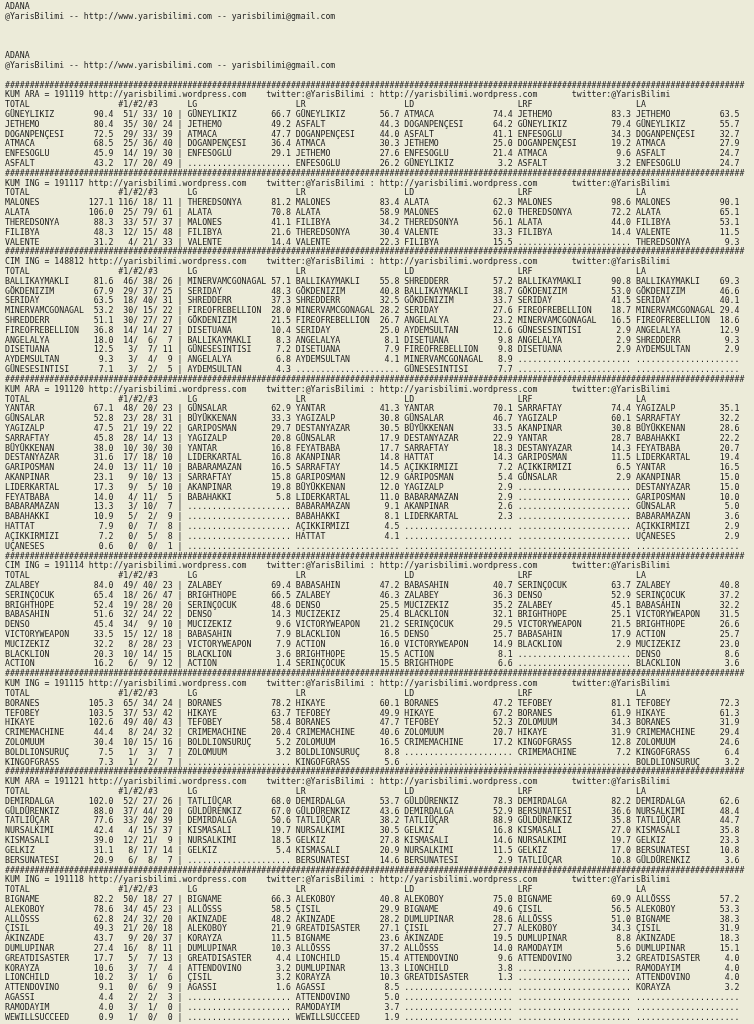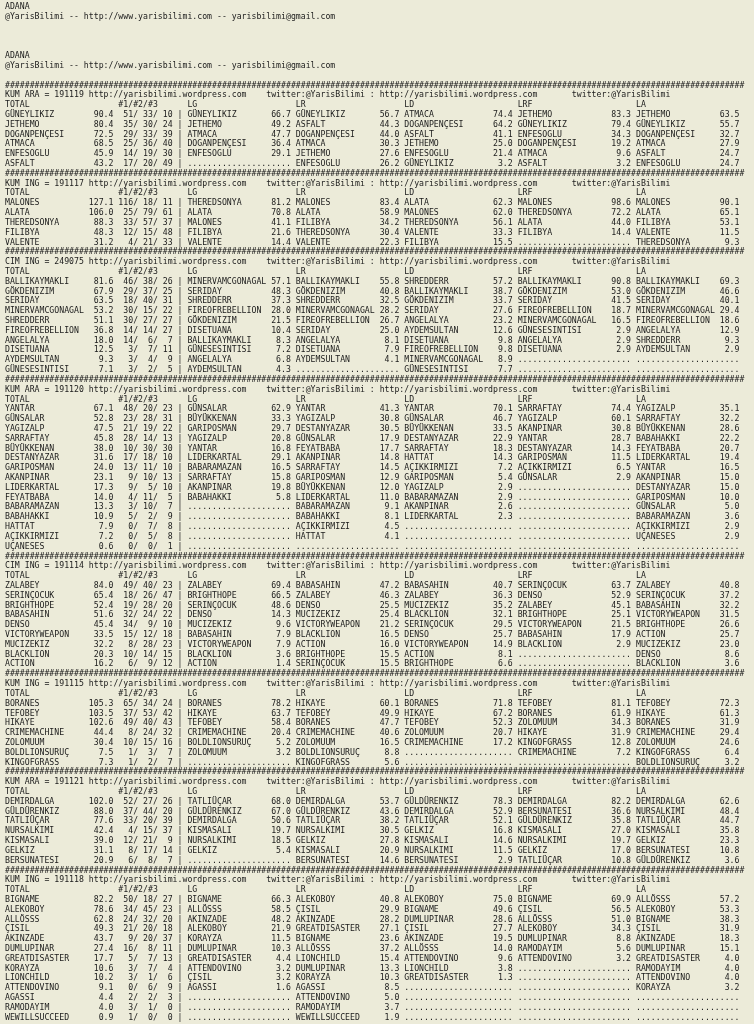--- a/index.html
+++ b/index.html
@@ -36,41 +36,41 @@
 <span>ASFALT            43.2  17/ 20/ 49 | ..................... ENFESOGLU        26.2 GÜNEYLIKIZ         3.2 ASFALT              3.2 ENFESOGLU        24.7 </span>
 <span>######################################################################################################################################################</span>
 <span>KUM ING = 191117 http://yarisbilimi.wordpress.com    twitter:@YarisBilimi : http://yarisbilimi.wordpress.com       twitter:@YarisBilimi</span>
 <span>TOTAL                  #1/#2/#3      LG                    LR                    LD                     LRF                     LA</span>
 <span>MALONES          127.1 116/ 18/ 11 | THEREDSONYA      81.2 MALONES          83.4 ALATA             62.3 MALONES            98.6 MALONES          90.1 </span>
 <span>ALATA            106.0  25/ 79/ 61 | ALATA            70.8 ALATA            58.9 MALONES           62.0 THEREDSONYA        72.2 ALATA            65.1 </span>
 <span>THEREDSONYA       88.3  33/ 57/ 37 | MALONES          41.1 FILIBYA          34.2 THEREDSONYA       56.1 ALATA              44.0 FILIBYA          53.1 </span>
 <span>FILIBYA           48.3  12/ 15/ 48 | FILIBYA          21.6 THEREDSONYA      30.4 VALENTE           33.3 FILIBYA            14.4 VALENTE          11.5 </span>
 <span>VALENTE           31.2   4/ 21/ 33 | VALENTE          14.4 VALENTE          22.3 FILIBYA           15.5 ....................... THEREDSONYA       9.3 </span>
 <span>######################################################################################################################################################</span>
-<span>CIM ING = 249075 http://yarisbilimi.wordpress.com    twitter:@YarisBilimi : http://yarisbilimi.wordpress.com       twitter:@YarisBilimi</span>
+<span>CIM ING = 148812 http://yarisbilimi.wordpress.com    twitter:@YarisBilimi : http://yarisbilimi.wordpress.com       twitter:@YarisBilimi</span>
 <span>TOTAL                  #1/#2/#3      LG                    LR                    LD                     LRF                     LA</span>
 <span>BALLIKAYMAKLI     81.6  46/ 38/ 26 | MINERVAMCGONAGAL 57.1 BALLIKAYMAKLI    55.8 SHREDDERR         57.2 BALLIKAYMAKLI      90.8 BALLIKAYMAKLI    69.3 </span>
 <span>GÖKDENIZIM        67.9  29/ 37/ 25 | SERIDAY          48.3 GÖKDENIZIM       40.8 BALLIKAYMAKLI     38.7 GÖKDENIZIM         53.0 GÖKDENIZIM       46.6 </span>
 <span>SERIDAY           63.5  18/ 40/ 31 | SHREDDERR        37.3 SHREDDERR        32.5 GÖKDENIZIM        33.7 SERIDAY            41.5 SERIDAY          40.1 </span>
 <span>MINERVAMCGONAGAL  53.2  30/ 15/ 22 | FIREOFREBELLION  28.0 MINERVAMCGONAGAL 28.2 SERIDAY           27.6 FIREOFREBELLION    18.7 MINERVAMCGONAGAL 29.4 </span>
 <span>SHREDDERR         51.1  30/ 27/ 27 | GÖKDENIZIM       21.5 FIREOFREBELLION  26.7 ANGELALYA         23.2 MINERVAMCGONAGAL   16.5 FIREOFREBELLION  18.6 </span>
 <span>FIREOFREBELLION   36.8  14/ 14/ 27 | DISETUANA        10.4 SERIDAY          25.0 AYDEMSULTAN       12.6 GÜNESESINTISI       2.9 ANGELALYA        12.9 </span>
 <span>ANGELALYA         18.0  14/  6/  7 | BALLIKAYMAKLI     8.3 ANGELALYA         8.1 DISETUANA          9.8 ANGELALYA           2.9 SHREDDERR         9.3 </span>
 <span>DISETUANA         12.5   3/  7/ 11 | GÜNESESINTISI     7.2 DISETUANA         7.9 FIREOFREBELLION    9.8 DISETUANA           2.9 AYDEMSULTAN       2.9 </span>
 <span>AYDEMSULTAN        9.3   3/  4/  9 | ANGELALYA         6.8 AYDEMSULTAN       4.1 MINERVAMCGONAGAL   8.9 ....................... ..................... </span>
 <span>GÜNESESINTISI      7.1   3/  2/  5 | AYDEMSULTAN       4.3 ..................... GÜNESESINTISI      7.7 ....................... ..................... </span>
 <span>######################################################################################################################################################</span>
 <span>KUM ARA = 191120 http://yarisbilimi.wordpress.com    twitter:@YarisBilimi : http://yarisbilimi.wordpress.com       twitter:@YarisBilimi</span>
 <span>TOTAL                  #1/#2/#3      LG                    LR                    LD                     LRF                     LA</span>
 <span>YANTAR            67.1  48/ 20/ 23 | GÜNSALAR         62.9 YANTAR           41.3 YANTAR            70.1 SARRAFTAY          74.4 YAGIZALP         35.1 </span>
 <span>GÜNSALAR          52.8  23/ 28/ 31 | BÜYÜKKENAN       33.3 YAGIZALP         30.8 GÜNSALAR          46.7 YAGIZALP           60.1 SARRAFTAY        32.2 </span>
 <span>YAGIZALP          47.5  21/ 19/ 22 | GARIPOSMAN       29.7 DESTANYAZAR      30.5 BÜYÜKKENAN        33.5 AKANPINAR          30.8 BÜYÜKKENAN       28.6 </span>
 <span>SARRAFTAY         45.8  28/ 14/ 13 | YAGIZALP         20.8 GÜNSALAR         17.9 DESTANYAZAR       22.9 YANTAR             28.7 BABAHAKKI        22.2 </span>
 <span>BÜYÜKKENAN        38.0  10/ 30/ 30 | YANTAR           16.8 FEYATBABA        17.7 SARRAFTAY         18.3 DESTANYAZAR        14.3 FEYATBABA        20.7 </span>
-<span>DESTANYAZAR       31.6  17/ 18/ 10 | LIDERKARTAL      29.1 AKANPINAR        14.8 HATTAT            14.3 GARIPOSMAN         11.5 LIDERKARTAL      19.4 </span>
+<span>DESTANYAZAR       31.6  17/ 18/ 10 | LIDERKARTAL      16.8 AKANPINAR        14.8 HATTAT            14.3 GARIPOSMAN         11.5 LIDERKARTAL      19.4 </span>
 <span>GARIPOSMAN        24.0  13/ 11/ 10 | BABARAMAZAN      16.5 SARRAFTAY        14.5 AÇIKKIRMIZI        7.2 AÇIKKIRMIZI         6.5 YANTAR           16.5 </span>
 <span>AKANPINAR         23.1   9/ 10/ 13 | SARRAFTAY        15.8 GARIPOSMAN       12.9 GARIPOSMAN         5.4 GÜNSALAR            2.9 AKANPINAR        15.0 </span>
 <span>LIDERKARTAL       17.3   9/  5/ 10 | AKANPINAR        19.8 BÜYÜKKENAN       12.0 YAGIZALP           2.9 ....................... DESTANYAZAR      15.0 </span>
 <span>FEYATBABA         14.0   4/ 11/  5 | BABAHAKKI         5.8 LIDERKARTAL      11.0 BABARAMAZAN        2.9 ....................... GARIPOSMAN       10.0 </span>
 <span>BABARAMAZAN       13.3   3/ 10/  7 | ..................... BABARAMAZAN       9.1 AKANPINAR          2.6 ....................... GÜNSALAR          5.0 </span>
 <span>BABAHAKKI         10.9   5/  2/  9 | ..................... BABAHAKKI         8.1 LIDERKARTAL        2.3 ....................... BABARAMAZAN       3.6 </span>
 <span>HATTAT             7.9   0/  7/  8 | ..................... AÇIKKIRMIZI       4.5 ...................... ....................... AÇIKKIRMIZI       2.9 </span>
 <span>AÇIKKIRMIZI        7.2   0/  5/  8 | ..................... HATTAT            4.1 ...................... ....................... UÇANESES          2.9 </span>
 <span>UÇANESES           0.6   0/  0/  1 | ..................... ..................... ...................... ....................... ..................... </span>
 <span>######################################################################################################################################################</span>
@@ -81,33 +81,33 @@
 <span>BRIGHTHOPE        52.4  19/ 28/ 20 | SERINÇOCUK       48.6 DENSO            25.5 MUCIZEKIZ         35.2 ZALABEY            45.1 BABASAHIN        32.2 </span>
 <span>BABASAHIN         51.6  32/ 24/ 22 | DENSO            14.3 MUCIZEKIZ        25.4 BLACKLION         32.1 BRIGHTHOPE         25.1 VICTORYWEAPON    31.5 </span>
 <span>DENSO             45.4  34/  9/ 10 | MUCIZEKIZ         9.6 VICTORYWEAPON    21.2 SERINÇOCUK        29.5 VICTORYWEAPON      21.5 BRIGHTHOPE       26.6 </span>
 <span>VICTORYWEAPON     33.5  15/ 12/ 18 | BABASAHIN         7.9 BLACKLION        16.5 DENSO             25.7 BABASAHIN          17.9 ACTION           25.7 </span>
 <span>MUCIZEKIZ         32.2   8/ 28/ 23 | VICTORYWEAPON     7.9 ACTION           16.0 VICTORYWEAPON     14.9 BLACKLION           2.9 MUCIZEKIZ        23.0 </span>
 <span>BLACKLION         20.3  10/ 14/ 15 | BLACKLION         3.6 BRIGHTHOPE       15.5 ACTION             8.1 ....................... DENSO             8.6 </span>
 <span>ACTION            16.2   6/  9/ 12 | ACTION            1.4 SERINÇOCUK       15.5 BRIGHTHOPE         6.6 ....................... BLACKLION         3.6 </span>
 <span>######################################################################################################################################################</span>
 <span>KUM ING = 191115 http://yarisbilimi.wordpress.com    twitter:@YarisBilimi : http://yarisbilimi.wordpress.com       twitter:@YarisBilimi</span>
 <span>TOTAL                  #1/#2/#3      LG                    LR                    LD                     LRF                     LA</span>
-<span>BORANES          105.3  65/ 34/ 24 | BORANES          78.2 HIKAYE           60.1 BORANES           71.8 TEFOBEY            81.1 TEFOBEY          72.3 </span>
+<span>BORANES          105.3  65/ 34/ 24 | BORANES          78.2 HIKAYE           60.1 BORANES           47.2 TEFOBEY            81.1 TEFOBEY          72.3 </span>
 <span>TEFOBEY          103.5  37/ 53/ 42 | HIKAYE           63.7 TEFOBEY          49.9 HIKAYE            67.2 BORANES            61.9 HIKAYE           61.3 </span>
 <span>HIKAYE           102.6  49/ 40/ 43 | TEFOBEY          58.4 BORANES          47.7 TEFOBEY           52.3 ZOLOMUUM           34.3 BORANES          31.9 </span>
 <span>CRIMEMACHINE      44.4   8/ 24/ 32 | CRIMEMACHINE     20.4 CRIMEMACHINE     40.6 ZOLOMUUM          20.7 HIKAYE             31.9 CRIMEMACHINE     29.4 </span>
 <span>ZOLOMUUM          30.4  10/ 15/ 16 | BOLDLIONSURUÇ     5.2 ZOLOMUUM         16.5 CRIMEMACHINE      17.2 KINGOFGRASS        12.8 ZOLOMUUM         24.6 </span>
 <span>BOLDLIONSURUÇ      7.5   1/  3/  7 | ZOLOMUUM          3.2 BOLDLIONSURUÇ     8.8 ...................... CRIMEMACHINE        7.2 KINGOFGRASS       6.4 </span>
 <span>KINGOFGRASS        7.3   1/  2/  7 | ..................... KINGOFGRASS       5.6 ...................... ....................... BOLDLIONSURUÇ     3.2 </span>
 <span>######################################################################################################################################################</span>
 <span>KUM ARA = 191121 http://yarisbilimi.wordpress.com    twitter:@YarisBilimi : http://yarisbilimi.wordpress.com       twitter:@YarisBilimi</span>
 <span>TOTAL                  #1/#2/#3      LG                    LR                    LD                     LRF                     LA</span>
 <span>DEMIRDALGA       102.0  52/ 27/ 26 | TATLIÜÇAR        68.0 DEMIRDALGA       53.7 GÜLDÜRENKIZ       78.3 DEMIRDALGA         82.2 DEMIRDALGA       62.6 </span>
 <span>GÜLDÜRENKIZ       88.0  37/ 44/ 20 | GÜLDÜRENKIZ      67.0 GÜLDÜRENKIZ      43.6 DEMIRDALGA        52.9 BERSUNATESI        36.6 NURSALKIMI       48.4 </span>
-<span>TATLIÜÇAR         77.6  33/ 20/ 39 | DEMIRDALGA       50.6 TATLIÜÇAR        38.2 TATLIÜÇAR         52.1 GÜLDÜRENKIZ        35.8 TATLIÜÇAR        44.7 </span>
+<span>TATLIÜÇAR         77.6  33/ 20/ 39 | DEMIRDALGA       50.6 TATLIÜÇAR        38.2 TATLIÜÇAR         88.9 GÜLDÜRENKIZ        35.8 TATLIÜÇAR        44.7 </span>
 <span>NURSALKIMI        42.4   4/ 15/ 37 | KISMASALI        19.7 NURSALKIMI       30.5 GELKIZ            16.8 KISMASALI          27.0 KISMASALI        35.8 </span>
 <span>KISMASALI         39.0  12/ 21/  9 | NURSALKIMI       18.5 GELKIZ           27.8 KISMASALI         14.6 NURSALKIMI         19.7 GELKIZ           23.3 </span>
 <span>GELKIZ            31.1   8/ 17/ 14 | GELKIZ            5.4 KISMASALI        20.9 NURSALKIMI        11.5 GELKIZ             17.0 BERSUNATESI      10.8 </span>
 <span>BERSUNATESI       20.9   6/  8/  7 | ..................... BERSUNATESI      14.6 BERSUNATESI        2.9 TATLIÜÇAR          10.8 GÜLDÜRENKIZ       3.6 </span>
 <span>######################################################################################################################################################</span>
 <span>KUM ING = 191118 http://yarisbilimi.wordpress.com    twitter:@YarisBilimi : http://yarisbilimi.wordpress.com       twitter:@YarisBilimi</span>
 <span>TOTAL                  #1/#2/#3      LG                    LR                    LD                     LRF                     LA</span>
 <span>BIGNAME           82.2  50/ 18/ 27 | BIGNAME          66.3 ALEKOBOY         40.8 ALEKOBOY          75.0 BIGNAME            69.9 ALLÖSSS          57.2 </span>
 <span>ALEKOBOY          78.6  34/ 45/ 23 | ALLÖSSS          58.5 ÇISIL            29.9 BIGNAME           49.6 ÇISIL              56.5 ALEKOBOY         53.3 </span>
 <span>ALLÖSSS           62.8  24/ 32/ 20 | AKINZADE         48.2 AKINZADE         28.2 DUMLUPINAR        28.6 ALLÖSSS            51.0 BIGNAME          38.3 </span>

